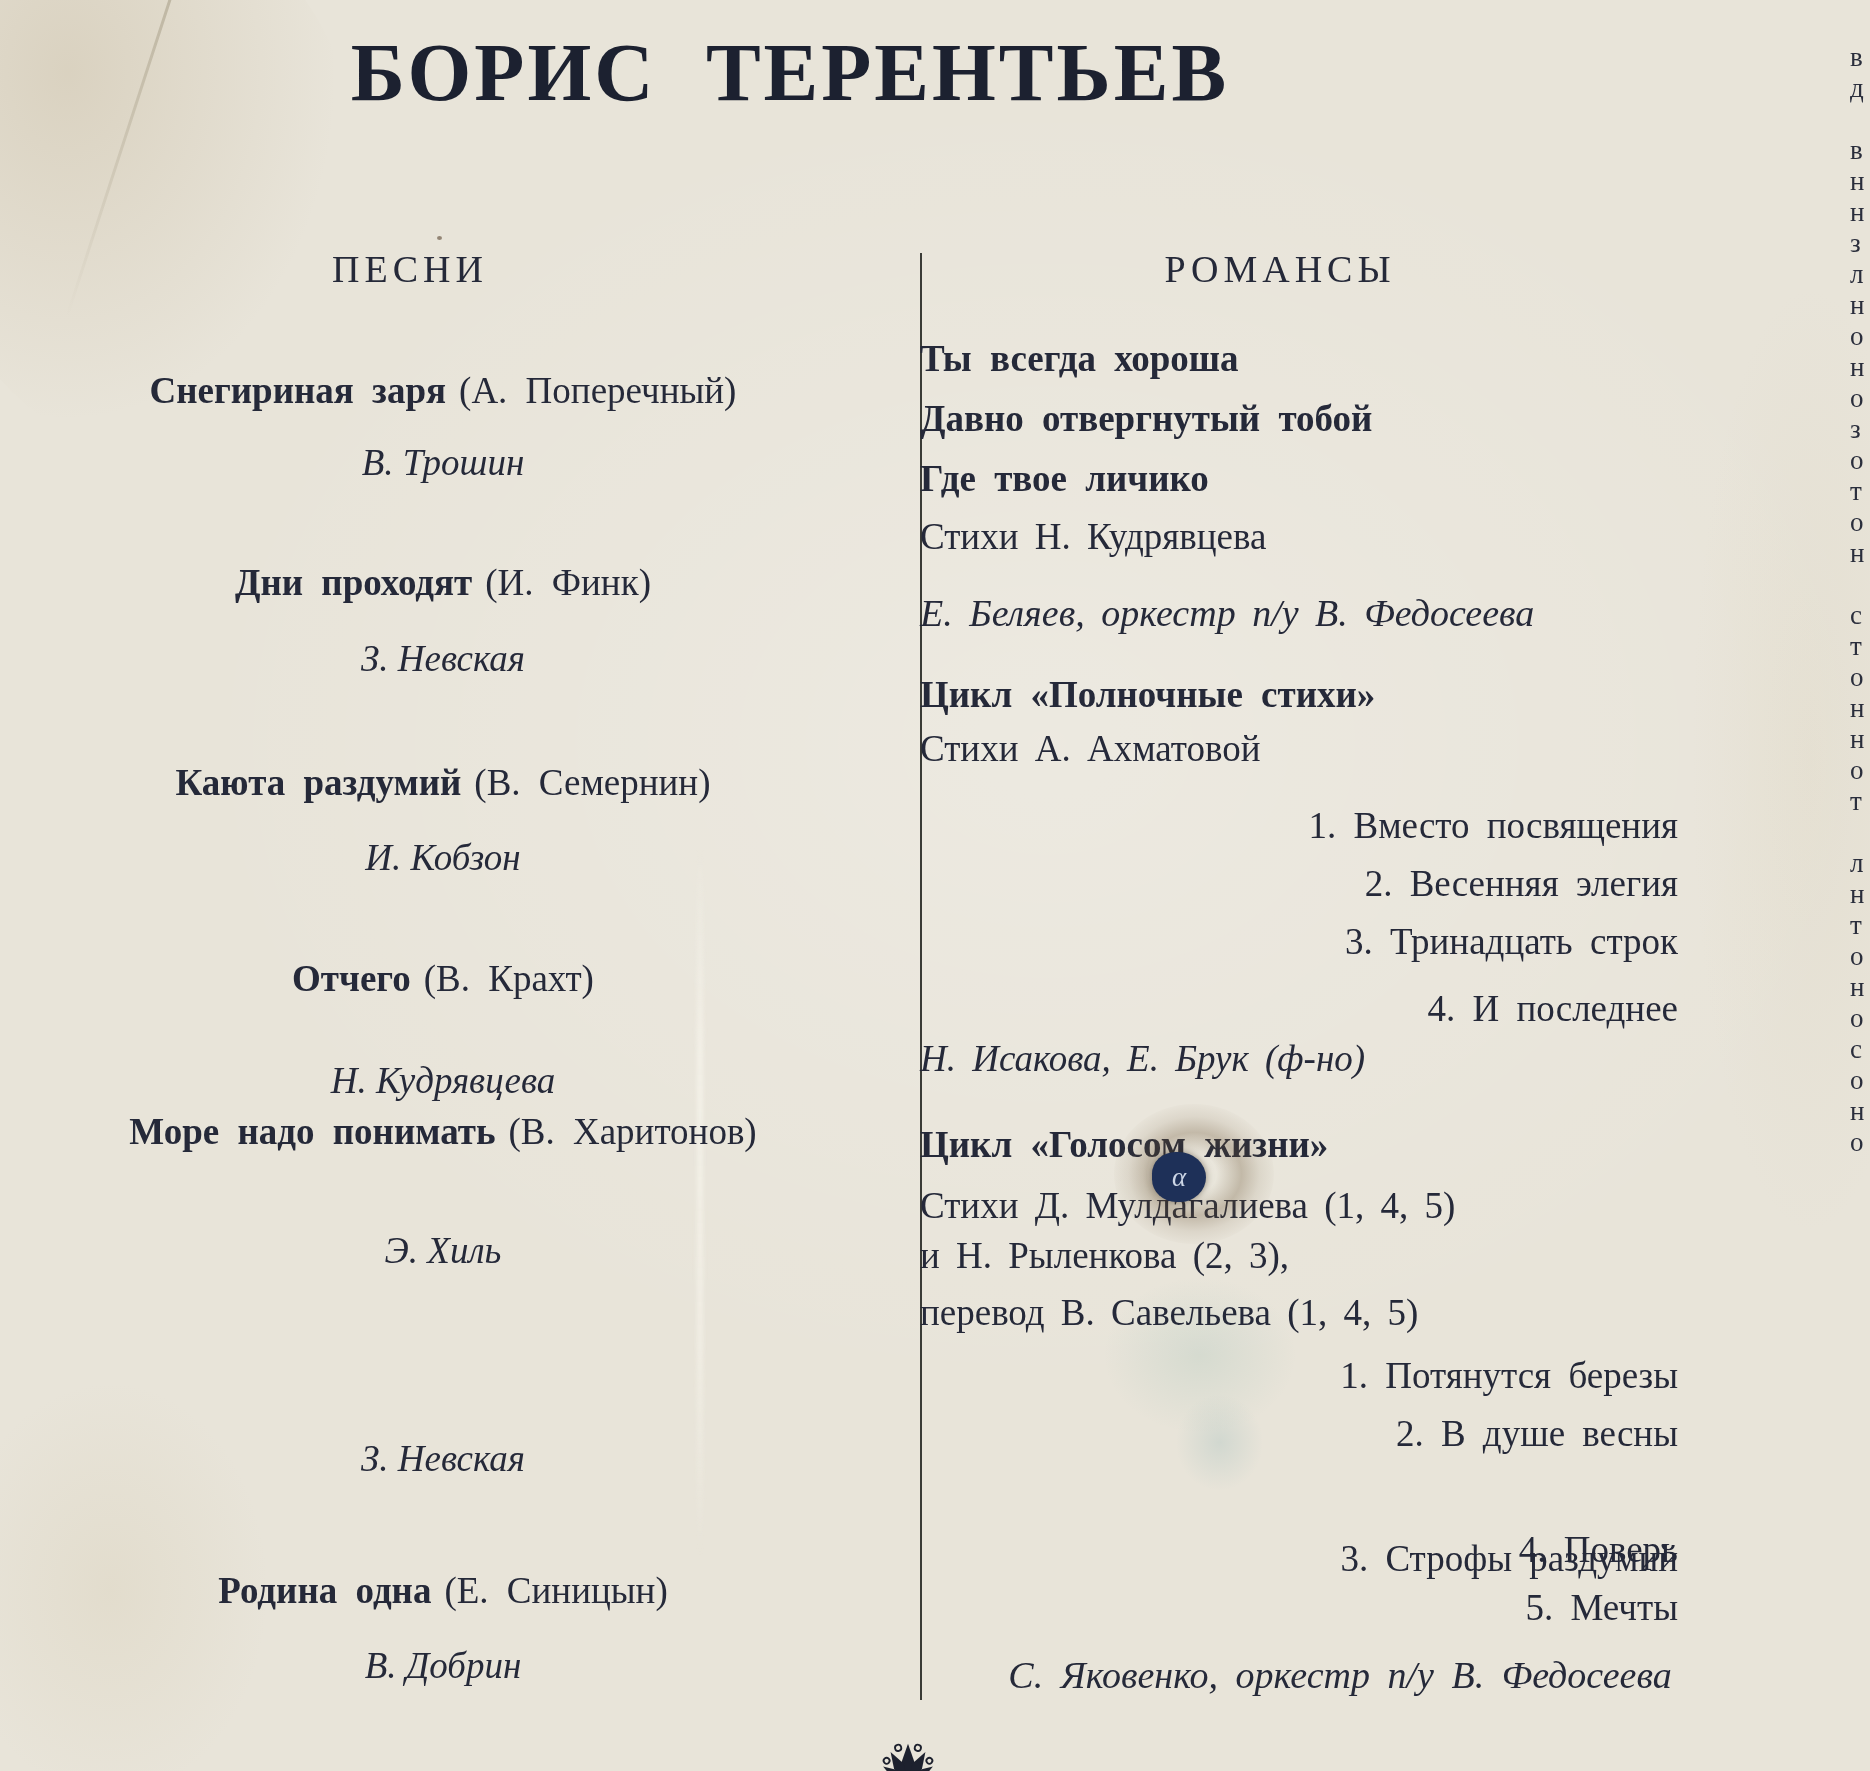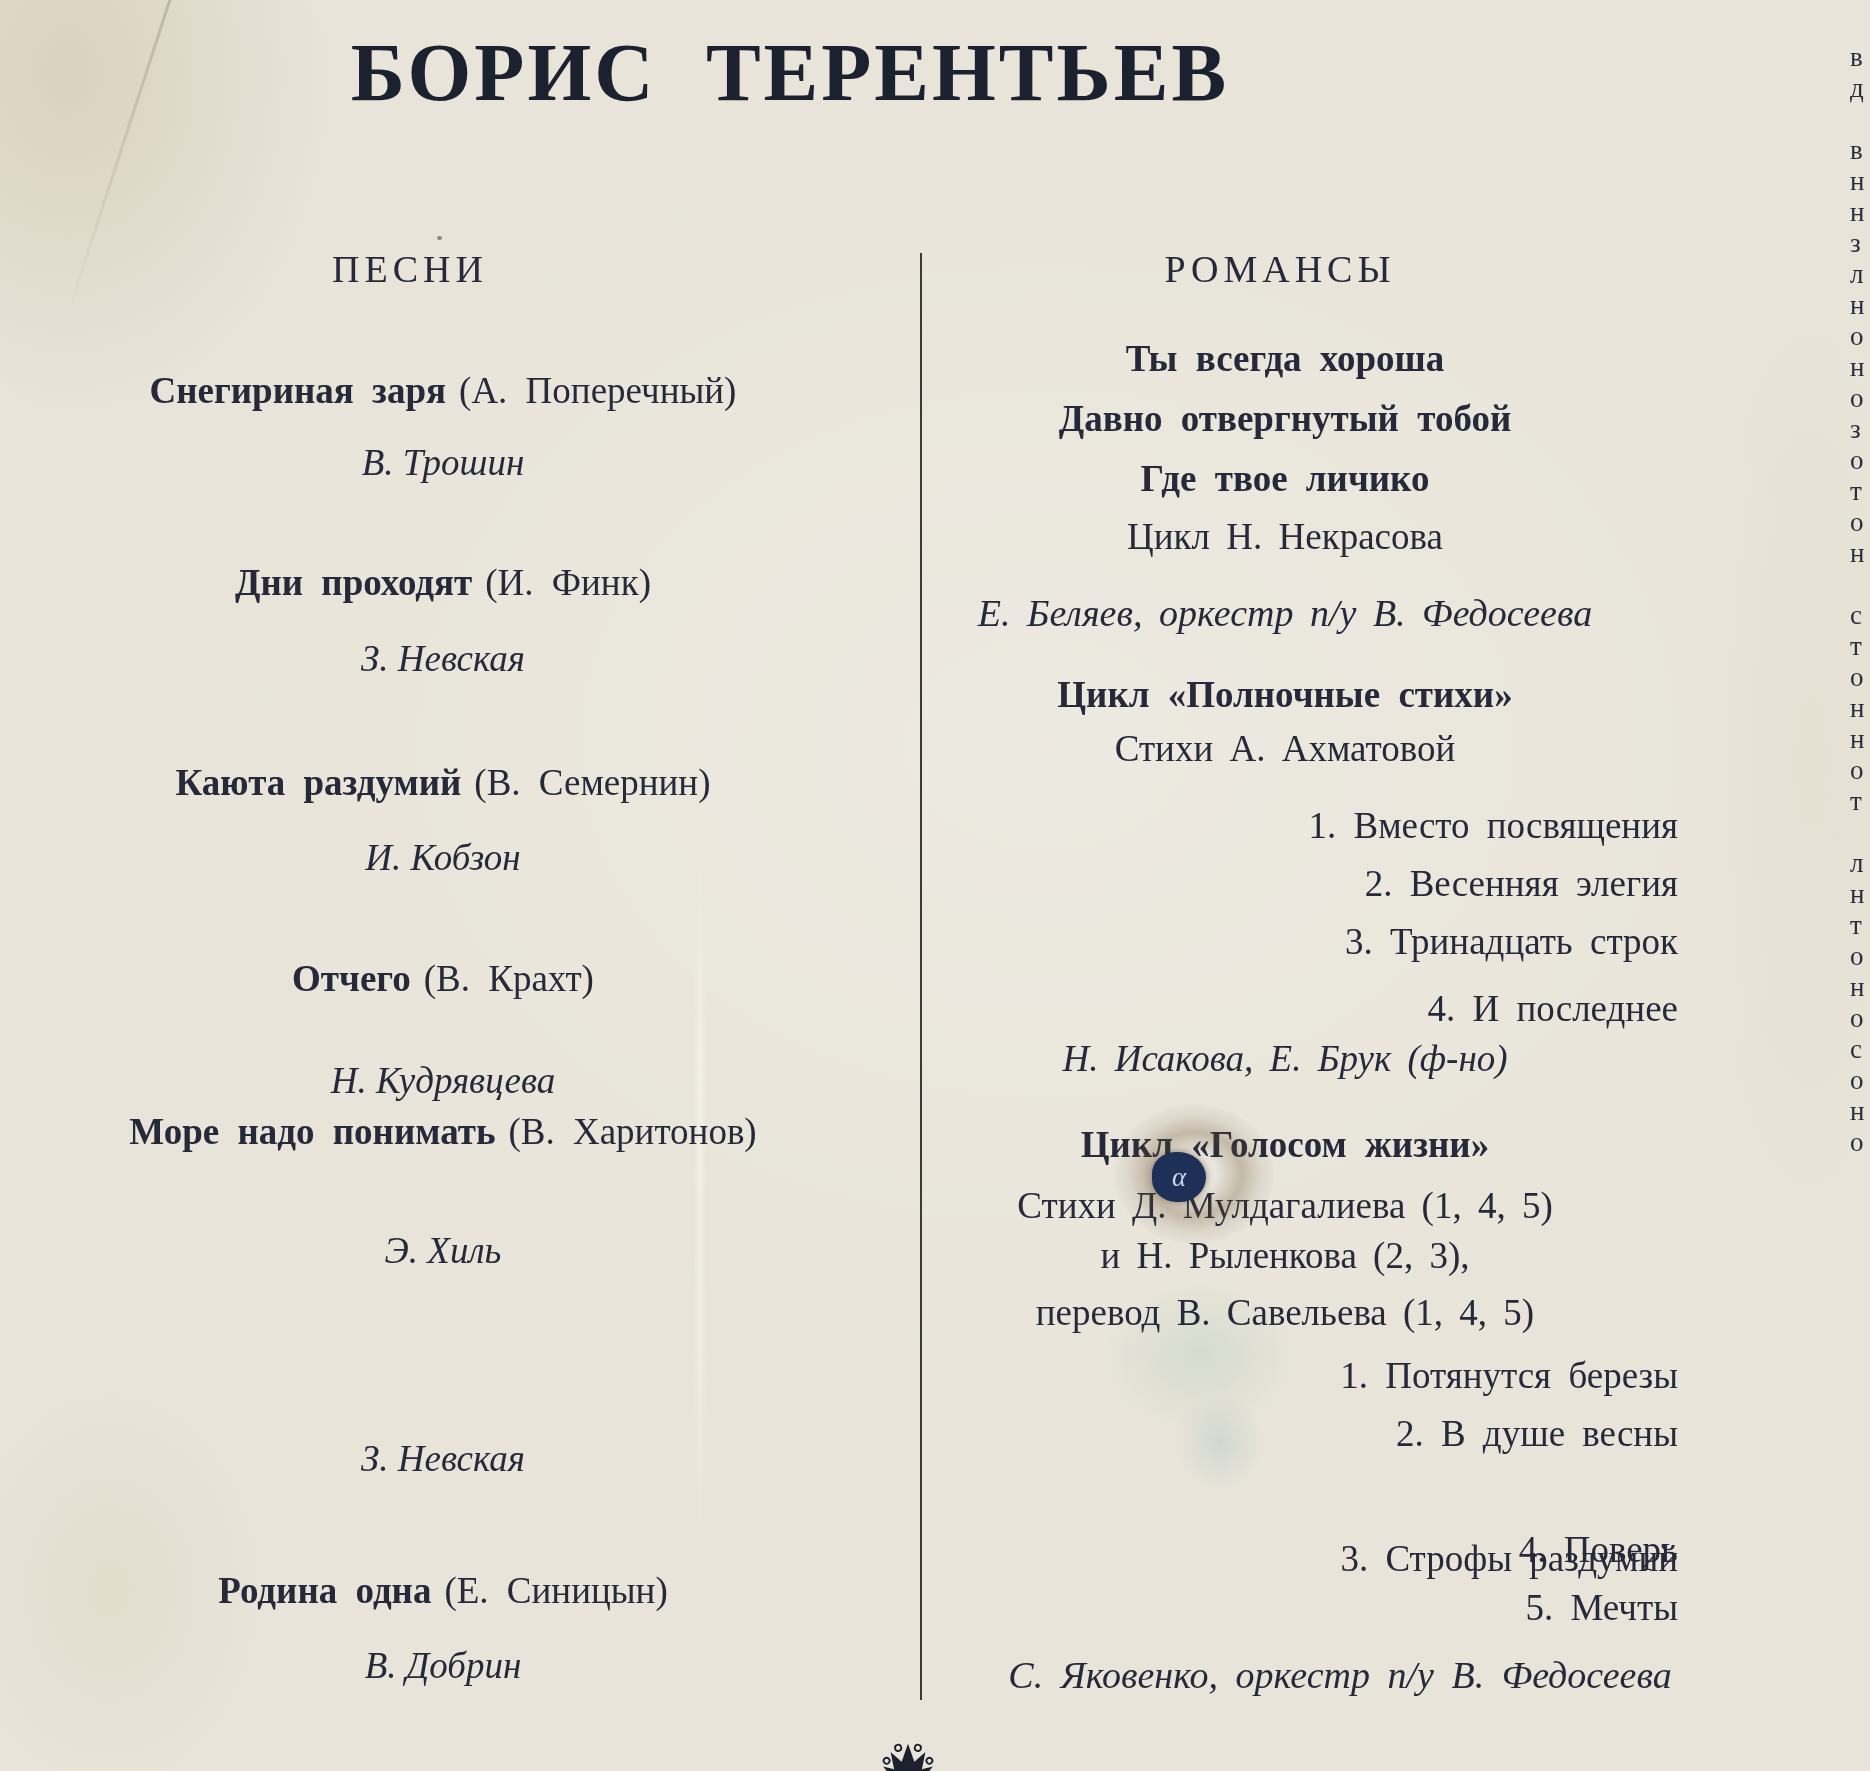--- a/index.html
+++ b/index.html
@@ -27,21 +27,21 @@
     position:absolute;top:26px;left:90px;width:1400px;margin:0;
     text-align:center;font-size:82px;font-weight:700;
     letter-spacing:3px;word-spacing:26px;color:#1c2130;white-space:nowrap;
   }
   .divider{position:absolute;left:920px;top:253px;width:2px;height:1447px;background:#3a3b36;}
 
   .line{position:absolute;height:46px;line-height:46px;font-size:37px;white-space:nowrap;}
   .hc {left:50px;width:720px;text-align:center;letter-spacing:5px;font-size:38px;}
   .rhc{left:920px;width:720px;text-align:center;letter-spacing:5px;font-size:38px;}
   .lc {left:53px;width:780px;text-align:center;}
-  .rc {left:920px;width:730px;text-align:center;word-spacing:7px;}
+  .rc {left:920px;width:730px;word-spacing:7px;}
   .rc2{left:950px;width:780px;text-align:center;word-spacing:8px;}
   .rn {left:1078px;width:600px;text-align:right;word-spacing:8px;}
   .t{word-spacing:9px;}
   .bold{font-weight:700;}
   .line .bold{margin-right:13px;margin-top:16px;}
   .ital{font-style:italic;}
   .perf{font-style:italic;font-size:37px;}
   .orch{font-size:38px;}
 
   .edge{position:absolute;left:1850px;top:42px;width:19px;height:1170px;overflow:hidden;}
@@ -105,21 +105,21 @@
   <div class="line lc t" style="top:1568px">
     <span class="bold">Родина одна</span><span>(Е. Синицын)</span>
   </div>
   <div class="line lc perf" style="top:1643px">В. Добрин</div>
 
   <div class="line rhc" style="top:246px">РОМАНСЫ</div>
 
   <div class="line rc bold t" style="top:336px">Ты всегда хороша</div>
   <div class="line rc bold t" style="top:396px">Давно отвергнутый тобой</div>
   <div class="line rc bold t" style="top:456px">Где твое личико</div>
-  <div class="line rc" style="top:514px">Цикл Н. Некрасова</div>
+  <div class="line rc" style="top:514px">Стихи Н. Кудрявцева</div>
   <div class="line rc ital orch" style="top:590px">Е. Беляев, оркестр п/у В. Федосеева</div>
 
   <div class="line rc bold t" style="top:672px">Цикл «Полночные стихи»</div>
   <div class="line rc" style="top:726px">Стихи А. Ахматовой</div>
   <div class="line rn" style="top:803px">1. Вместо посвящения</div>
   <div class="line rn" style="top:861px">2. Весенняя элегия</div>
   <div class="line rn" style="top:919px">3. Тринадцать строк</div>
   <div class="line rn" style="top:986px">4. И последнее</div>
   <div class="line rc ital" style="top:1036px">Н. Исакова, Е. Брук  (ф-но)</div>
 

